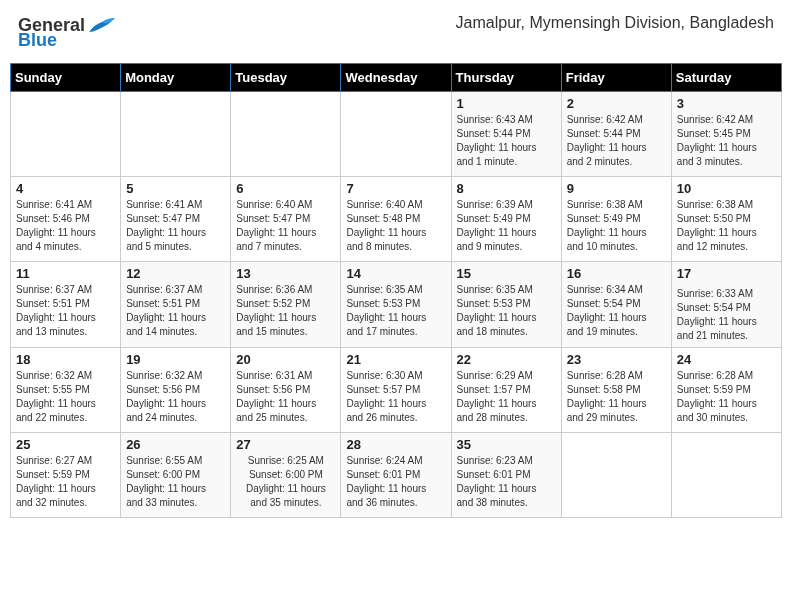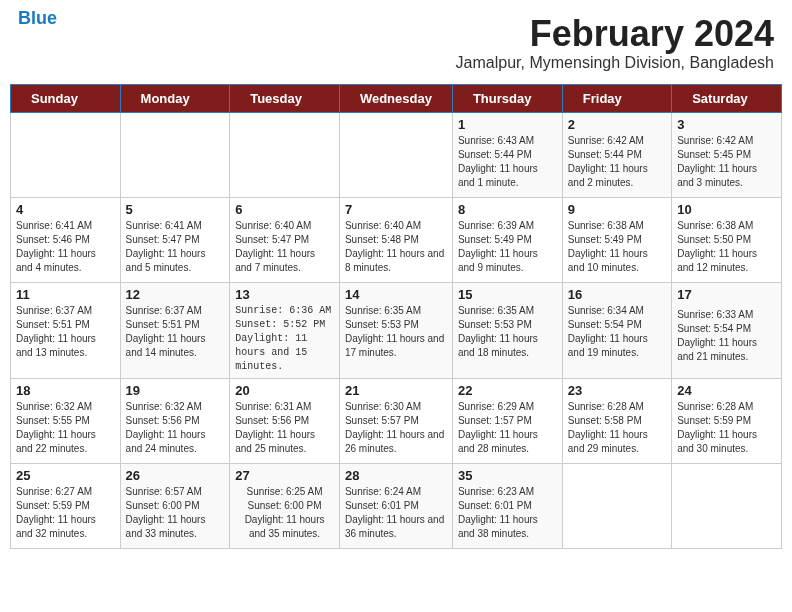--- a/index.html
+++ b/index.html
@@ -51,23 +51,23 @@
       color: #333;
       font-weight: normal;
       margin-left: 32px;
     }
     .calendar-table {
       width: 100%;
       border-collapse: collapse;
       font-size: 11px;
     }
     .calendar-table thead tr th {
-      background-color: #7f1d1d;
+      background-color: #000000;
       color: #fff;
-      padding: 6px 20px;
+      padding: 6px 4px;
       font-size: 13px;
       font-weight: bold;
       border: 1px solid #2e7abf;
       text-align: left;
     }
     .calendar-table tbody tr td {
       border: 1px solid #ccc;
       vertical-align: top;
       padding: 4px 5px;
       height: 85px;
@@ -95,25 +95,31 @@
     .empty-cell {
       background: #fff !important;
     }
   </style>
 </head>
 <body>
 
 <div class="header-area">
   <div class="logo">
     <div style="display:flex;flex-direction:column;align-items:flex-start;">
+      <div style="display:flex;align-items:center;">
+        <span class="logo-text-general">General</span>
+        <svg class="logo-bird" viewBox="0 0 30 22" xmlns="http://www.w3.org/2000/svg">
+          <path d="M2 18 Q8 10 15 8 Q20 6 28 4 Q22 10 18 12 Q14 14 10 16 Q6 18 2 18Z" fill="#1a7abf"></path>
+          <path d="M15 8 Q20 4 28 4 Q24 8 20 9 Q17 10 15 8Z" fill="#2e9fdf"></path>
+        </svg>
+      </div>
       <span class="logo-text-blue" style="margin-top:-6px;">Blue</span>
     </div>
   </div>
   <div class="title-area">
-    <div class="main-title">February 2024</div>
     <div class="sub-title">Jamalpur, Mymensingh Division, Bangladesh</div>
   </div>
 </div>
 
 <table class="calendar-table">
   <thead>
     <tr id="header-row">
     <th>Sunday</th>
         <th>Monday</th>
         <th>Tuesday</th>
@@ -200,21 +206,21 @@
 Daylight: 11 hours and 13 minutes.</div>
         </td>
         <td>
           <span class="day-number">12</span>
           <div class="day-info" style="white-space: pre-line;">Sunrise: 6:37 AM
 Sunset: 5:51 PM
 Daylight: 11 hours and 14 minutes.</div>
         </td>
         <td>
           <span class="day-number">13</span>
-          <div class="day-info" style="white-space: pre-line; font-family: Liberation Mono, monospace;">Sunrise: 6:36 AM
+          <div class="day-info" style="white-space: pre-line;">Sunrise: 6:36 AM
 Sunset: 5:52 PM
 Daylight: 11 hours and 15 minutes.</div>
         </td>
         <td>
           <span class="day-number">14</span>
           <div class="day-info" style="white-space: pre-line;">Sunrise: 6:35 AM
 Sunset: 5:53 PM
 Daylight: 11 hours and 17 minutes.</div>
         </td>
         <td>
@@ -282,21 +288,21 @@
       </tr>
       <tr>
         <td>
           <span class="day-number">25</span>
           <div class="day-info" style="white-space: pre-line;">Sunrise: 6:27 AM
 Sunset: 5:59 PM
 Daylight: 11 hours and 32 minutes.</div>
         </td>
         <td>
           <span class="day-number">26</span>
-          <div class="day-info" style="white-space: pre-line;">Sunrise: 6:57 AM
+          <div class="day-info" style="white-space: pre-line;">Sunrise: 6:55 AM
 Sunset: 6:00 PM
 Daylight: 11 hours and 33 minutes.</div>
         </td>
         <td>
           <span class="day-number">27</span>
           <div class="day-info" style="white-space: pre-line; text-align: center;">Sunrise: 6:25 AM
 Sunset: 6:00 PM
 Daylight: 11 hours and 35 minutes.</div>
         </td>
         <td>

